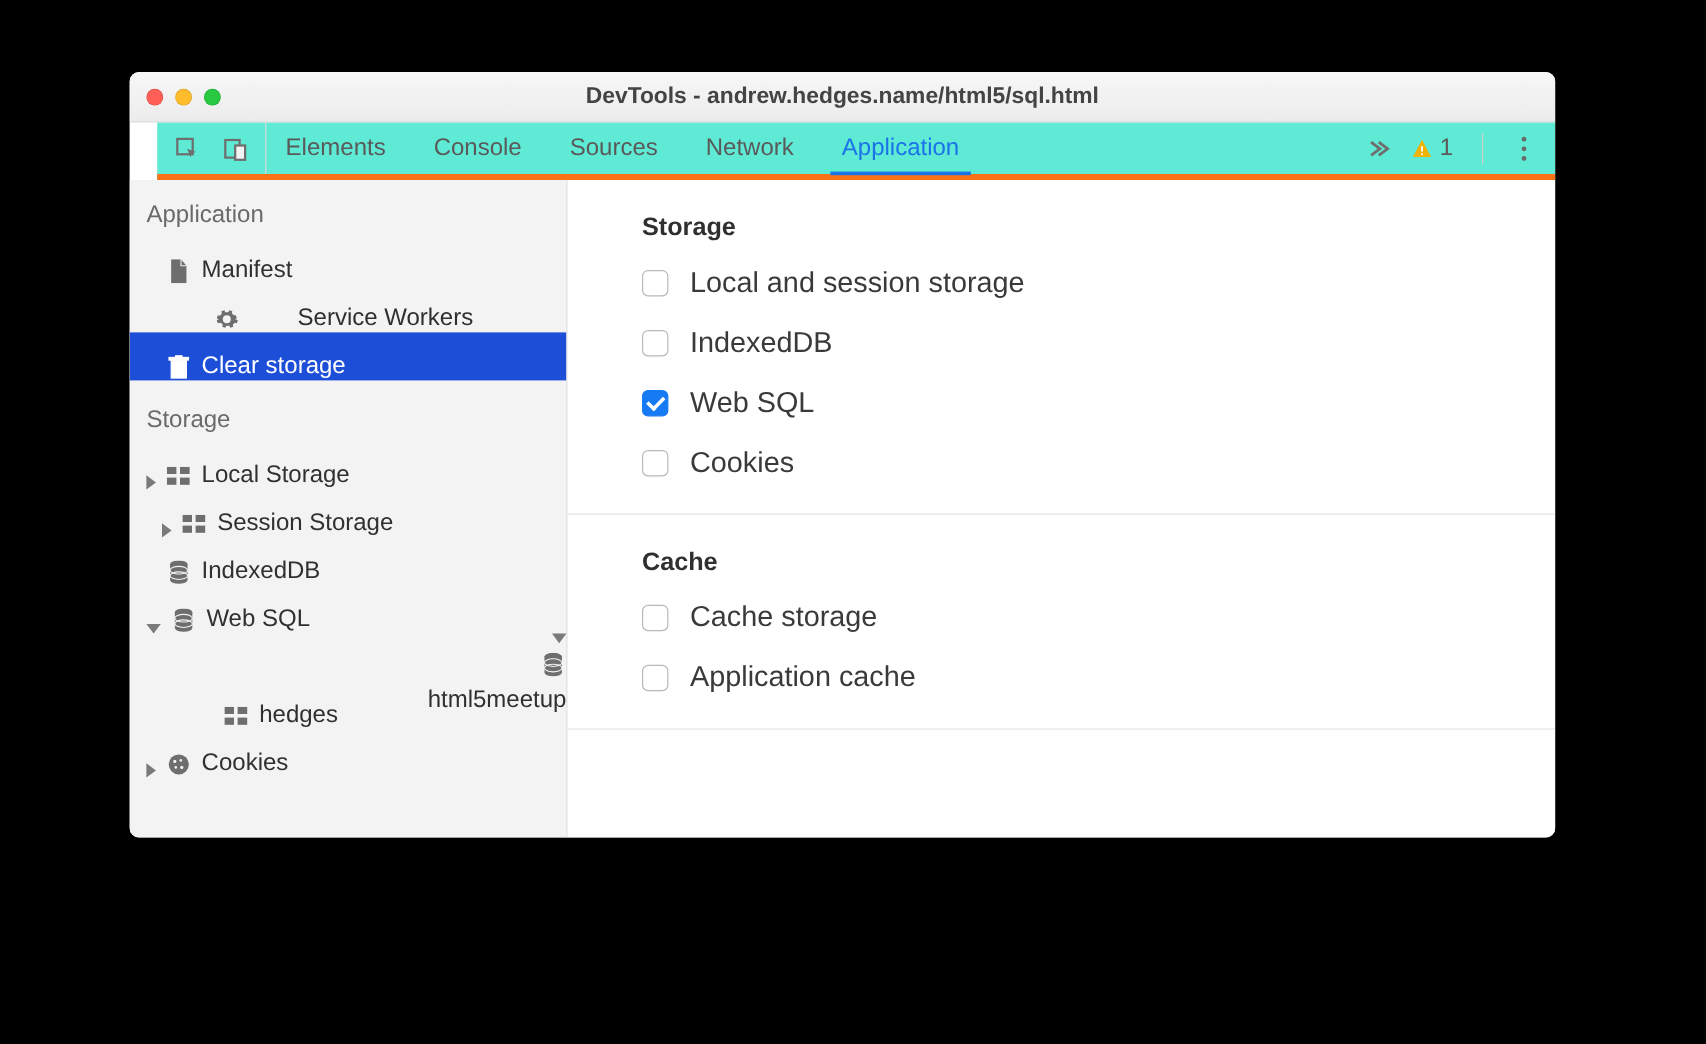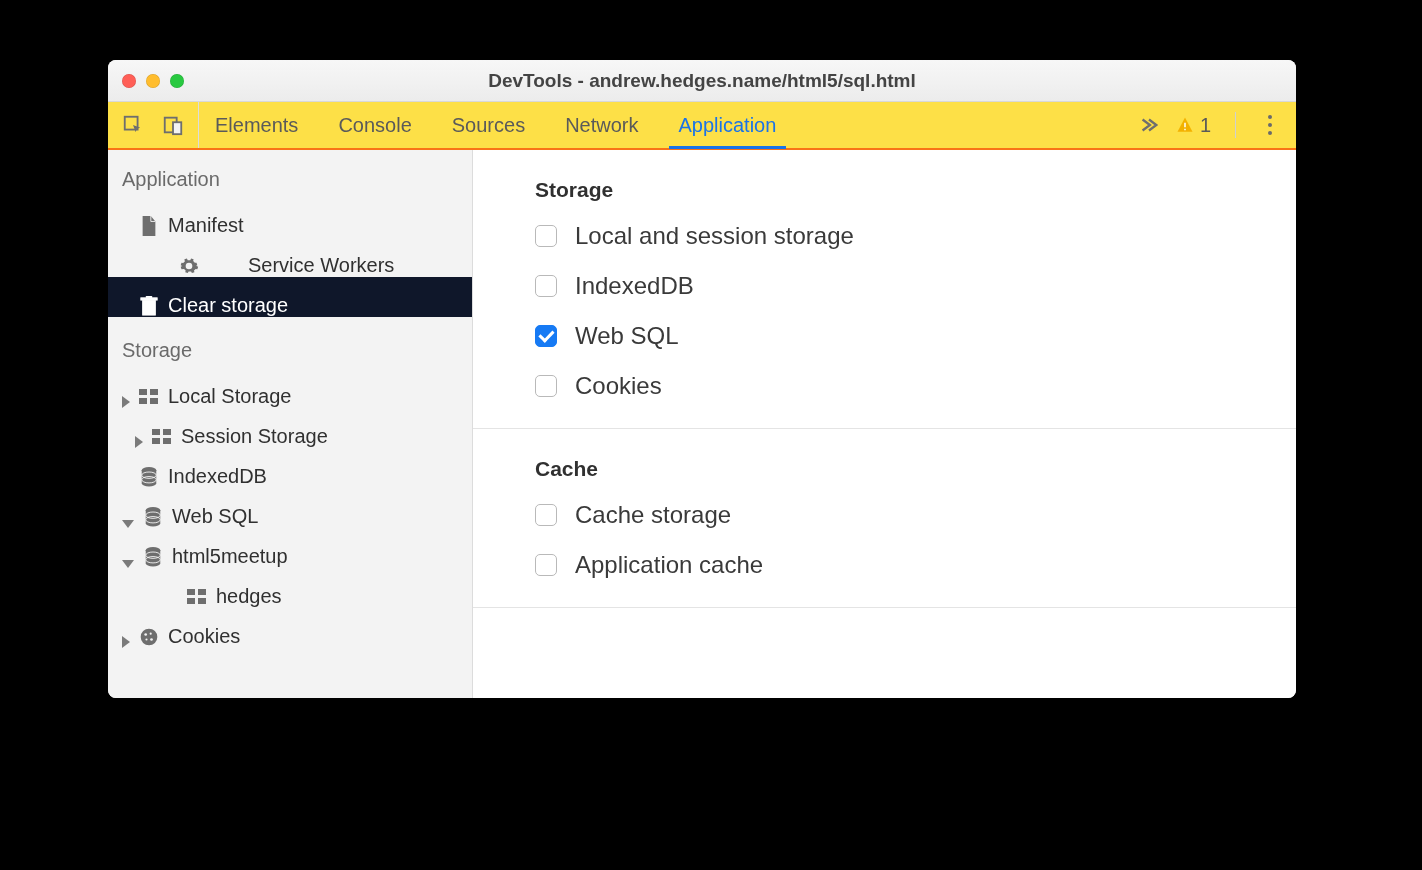--- a/index.html
+++ b/index.html
@@ -47,26 +47,27 @@
     position: absolute;
     left: 0; right: 0;
     text-align: center;
     font-size: 19px;
     color: #444;
     pointer-events: none;
     font-weight: 700;
   }
   .toolbar {
     height: 48px;
-    border-bottom: 2px solid #f97316;
-    background: #fde047;
+    border-bottom: 5px solid #f97316;
+    background: #5eead4;
     display: flex;
     align-items: stretch;
     font-size: 20px;
     color: #5a5a5a;
+    margin-left: 23px;
   }
   .toolbar-left {
     display: flex;
     align-items: center;
     padding: 0 14px 0 14px;
     gap: 18px;
     border-right: 1px solid #dcdcdc;
   }
   .toolbar-tabs {
     display: flex;
@@ -130,21 +131,21 @@
     display: flex;
     align-items: flex-end;
     height: 40px;
     font-size: 20px;
     color: #303030;
     padding-left: 14px;
     gap: 8px;
     cursor: pointer;
   }
   .tree-item.selected {
-    background: #0f172a;
+    background: #1d4ed8;
     color: #fff;
   }
   .tree-item.selected .icon svg { fill: #fff; stroke: #fff; }
   .tree-item .tri {
     width: 0; height: 0;
     border-style: solid;
     display: inline-block;
   }
   .tri.right {
     border-width: 6px 0 6px 8px;
@@ -336,21 +337,21 @@
           <span class="icon">
             <svg width="18" height="20" viewBox="0 0 18 22">
               <ellipse cx="9" cy="3.5" rx="8" ry="3.5" fill="#6e6e6e"></ellipse>
               <path d="M1 3.5 V18 a8 3.5 0 0 0 16 0 V3.5" fill="#6e6e6e"></path>
               <ellipse cx="9" cy="9" rx="8" ry="3.5" fill="none" stroke="#f3f3f3" stroke-width="1"></ellipse>
               <ellipse cx="9" cy="14" rx="8" ry="3.5" fill="none" stroke="#f3f3f3" stroke-width="1"></ellipse>
             </svg>
           </span>
           <span>Web SQL</span>
         </div>
-        <div class="tree-item" style="">
+        <div class="tree-item" style=" flex-direction: column;">
           <span class="tri down"></span>
           <span class="icon">
             <svg width="18" height="20" viewBox="0 0 18 22">
               <ellipse cx="9" cy="3.5" rx="8" ry="3.5" fill="#6e6e6e"></ellipse>
               <path d="M1 3.5 V18 a8 3.5 0 0 0 16 0 V3.5" fill="#6e6e6e"></path>
               <ellipse cx="9" cy="9" rx="8" ry="3.5" fill="none" stroke="#f3f3f3" stroke-width="1"></ellipse>
               <ellipse cx="9" cy="14" rx="8" ry="3.5" fill="none" stroke="#f3f3f3" stroke-width="1"></ellipse>
             </svg>
           </span>
           <span>html5meetup</span>

